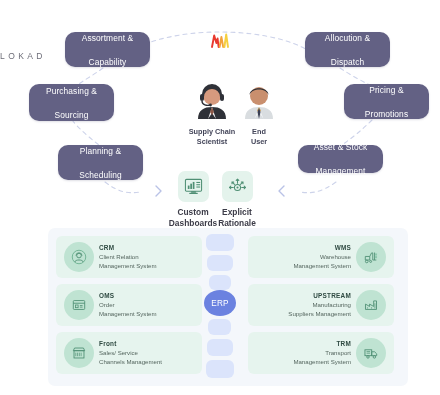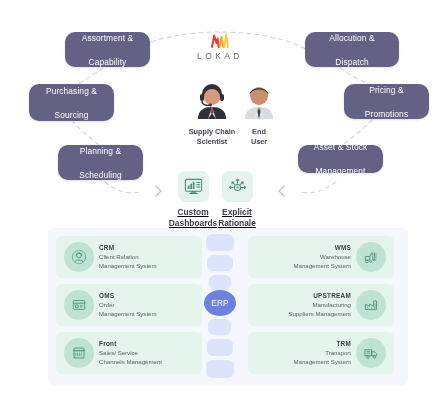--- a/index.html
+++ b/index.html
@@ -25,42 +25,42 @@
     text-align:center;
     display:flex;align-items:center;justify-content:center;
     box-shadow:0 1px 2px rgba(80,80,110,.18);
     letter-spacing:.1px;
   }
   .cap span{display:block;padding:0 5px;}
 
   .cap-assort  {left:65px; top:32px;  width:85px; height:35px;}
   .cap-purch   {left:29px; top:84px;  width:85px; height:37px;}
   .cap-plan    {left:58px; top:145px; width:85px; height:35px;}
-  .cap-alloc   {left:305px;top:32px;  width:94px; height:35px;}
+  .cap-alloc   {left:305px;top:32px;  width:85px; height:35px;}
   .cap-price   {left:344px;top:84px;  width:85px; height:35px;}
   .cap-asset   {left:298px;top:145px; width:85px; height:28px;}
 
   
-  .brand{position:absolute;left:0;top:33px;width:440px;text-align:center;}
+  .brand{position:absolute;left:0;top:33px;width:440px;text-align:left;}
   .brand-mark{display:block;margin:0 auto 3px;}
   .brand-word{
     font-size:8.5px;letter-spacing:3.4px;color:#6d6d78;
     font-family:"Liberation Sans","DejaVu Sans",sans-serif;
   }
 
   
   .persona{position:absolute;text-align:center;width:74px;}
   .persona-scs{left:175px;top:82px;}
   .persona-eu {left:222px;top:82px;}
   .persona-cap{
     margin-top:3px;font-size:7.3px;line-height:9.5px;font-weight:bold;color:#44465a;
   }
 
   
-  .out{position:absolute;text-align:center;width:56px;text-decoration:underline;}
+  .out{position:absolute;text-align:center;width:56px;}
   .out-dash{left:165px;top:171px;}
   .out-rat {left:209px;top:171px;}
   .out-box{
     width:31px;height:31px;margin:0 auto;border-radius:7px;
     background:#e4f3ec;display:flex;align-items:center;justify-content:center;
   }
   .out-cap{margin-top:5px;font-size:8.4px;line-height:10.5px;color:#3c3c48;font-weight:bold;}
 
   
   .panel{

